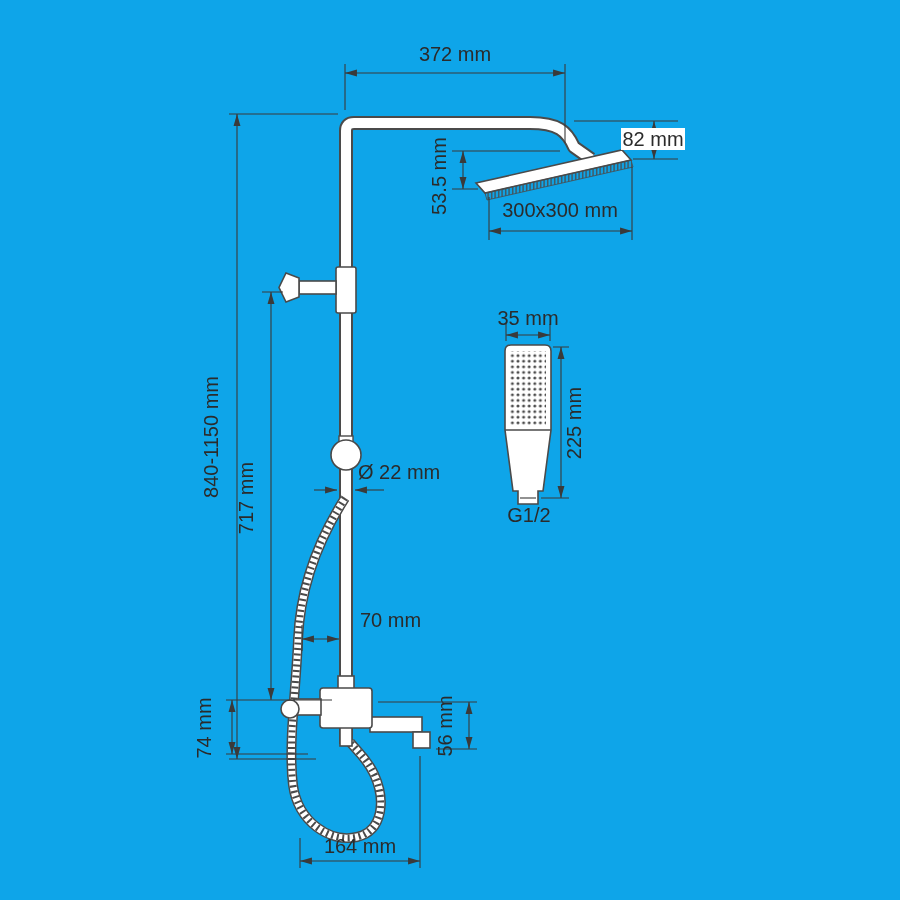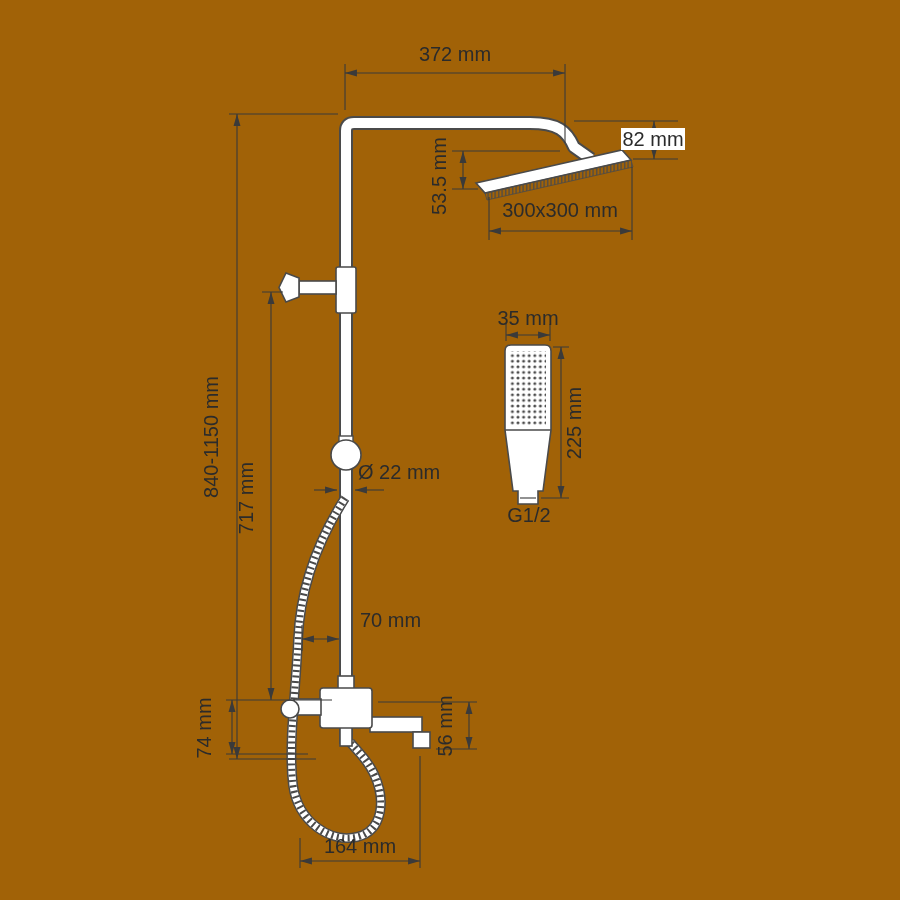--- a/index.html
+++ b/index.html
@@ -1,17 +1,17 @@
 <!DOCTYPE html>
 <html><head>
 <meta charset="utf-8">
 <style>
   html, body { margin: 0; padding: 0; background: #ffffff; }
   .page {
-    width: 900px; height: 900px; background: #a16207;
+    width: 900px; height: 900px; background: #0ea5e9;
     position: relative; overflow: hidden;
     font-family: "Liberation Sans", sans-serif;
   }
   svg text {
     font-family: "Liberation Sans", sans-serif;
     font-size: 20px;
     fill: #2b2b2b;
   }
   .dim line, .dim path { stroke: #3a3a3a; stroke-width: 1.1; fill: none; }
   .draw { stroke: #4a4a4a; fill: none; }

